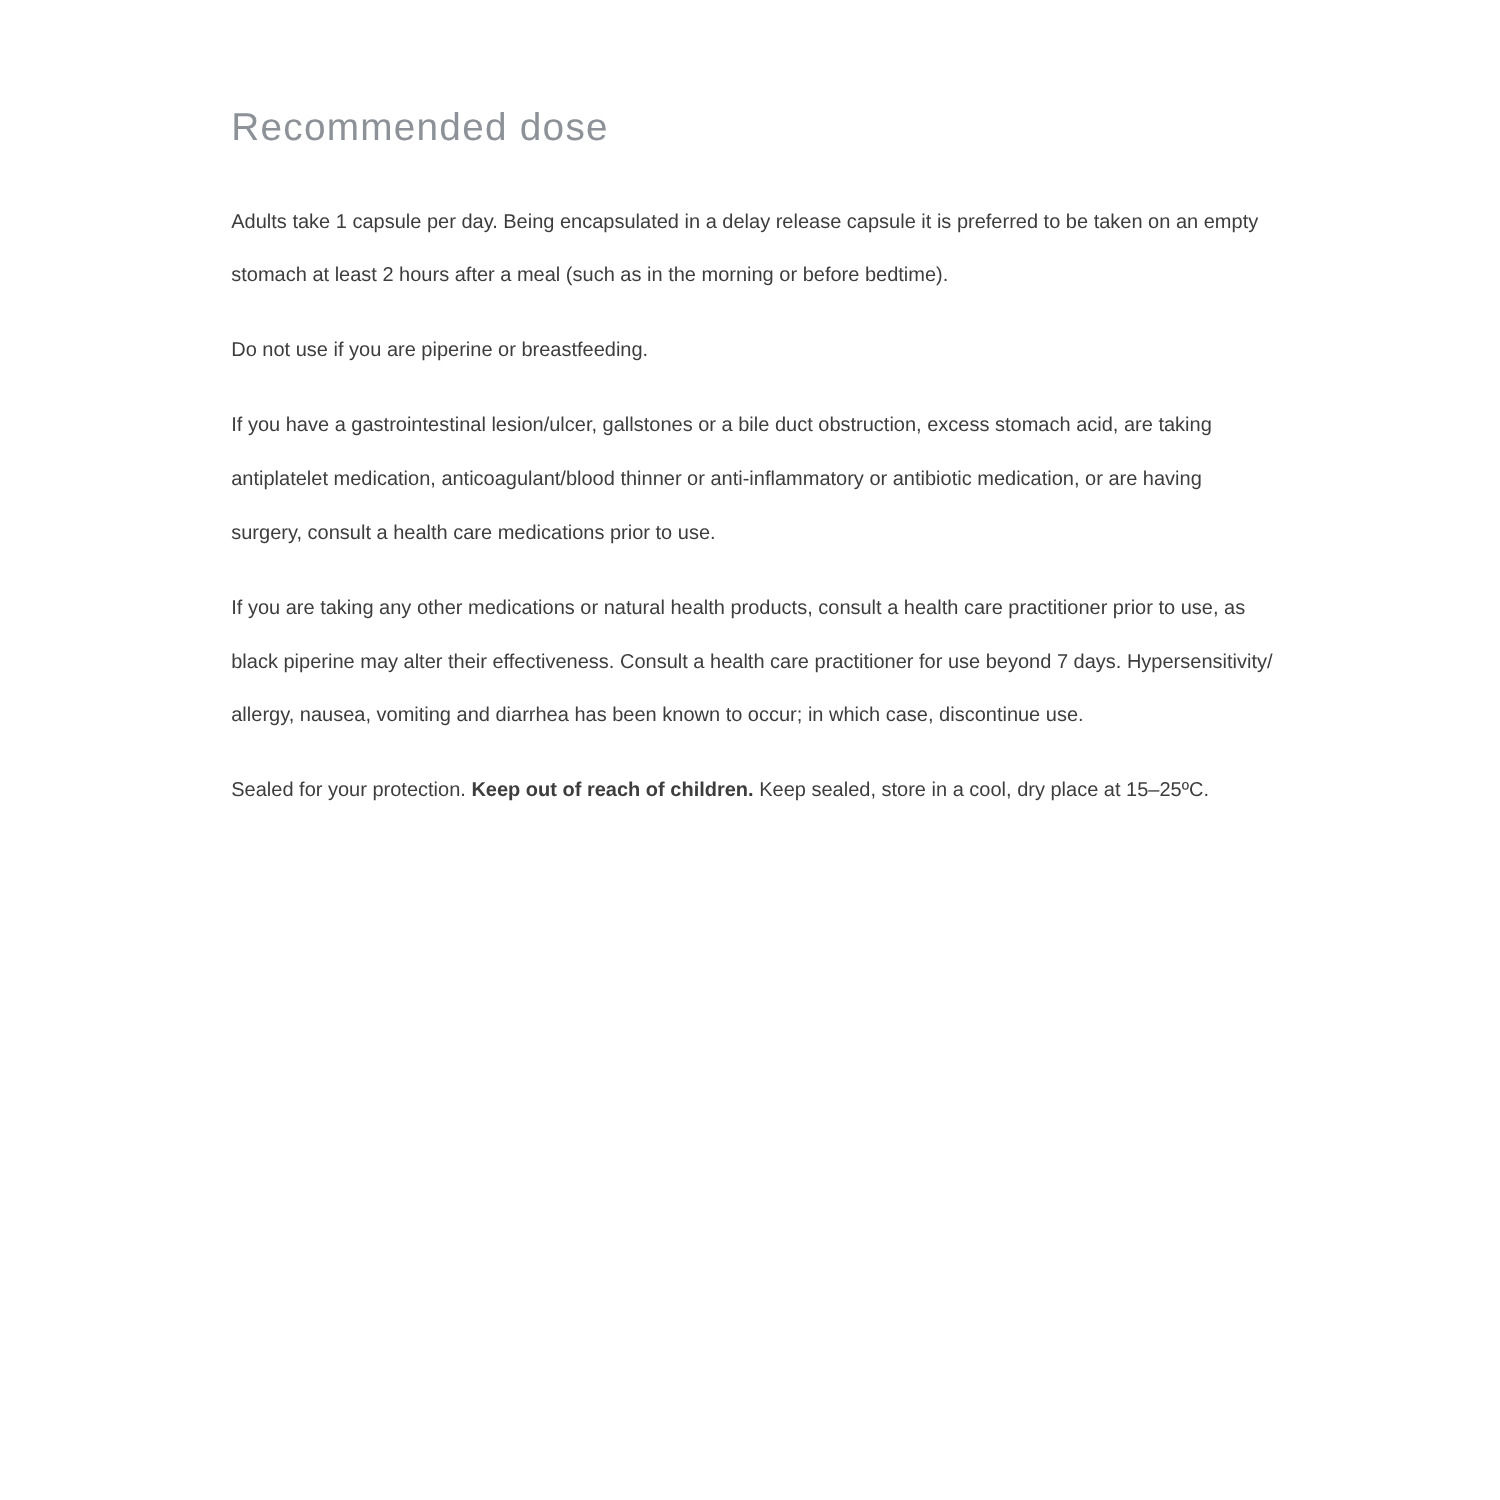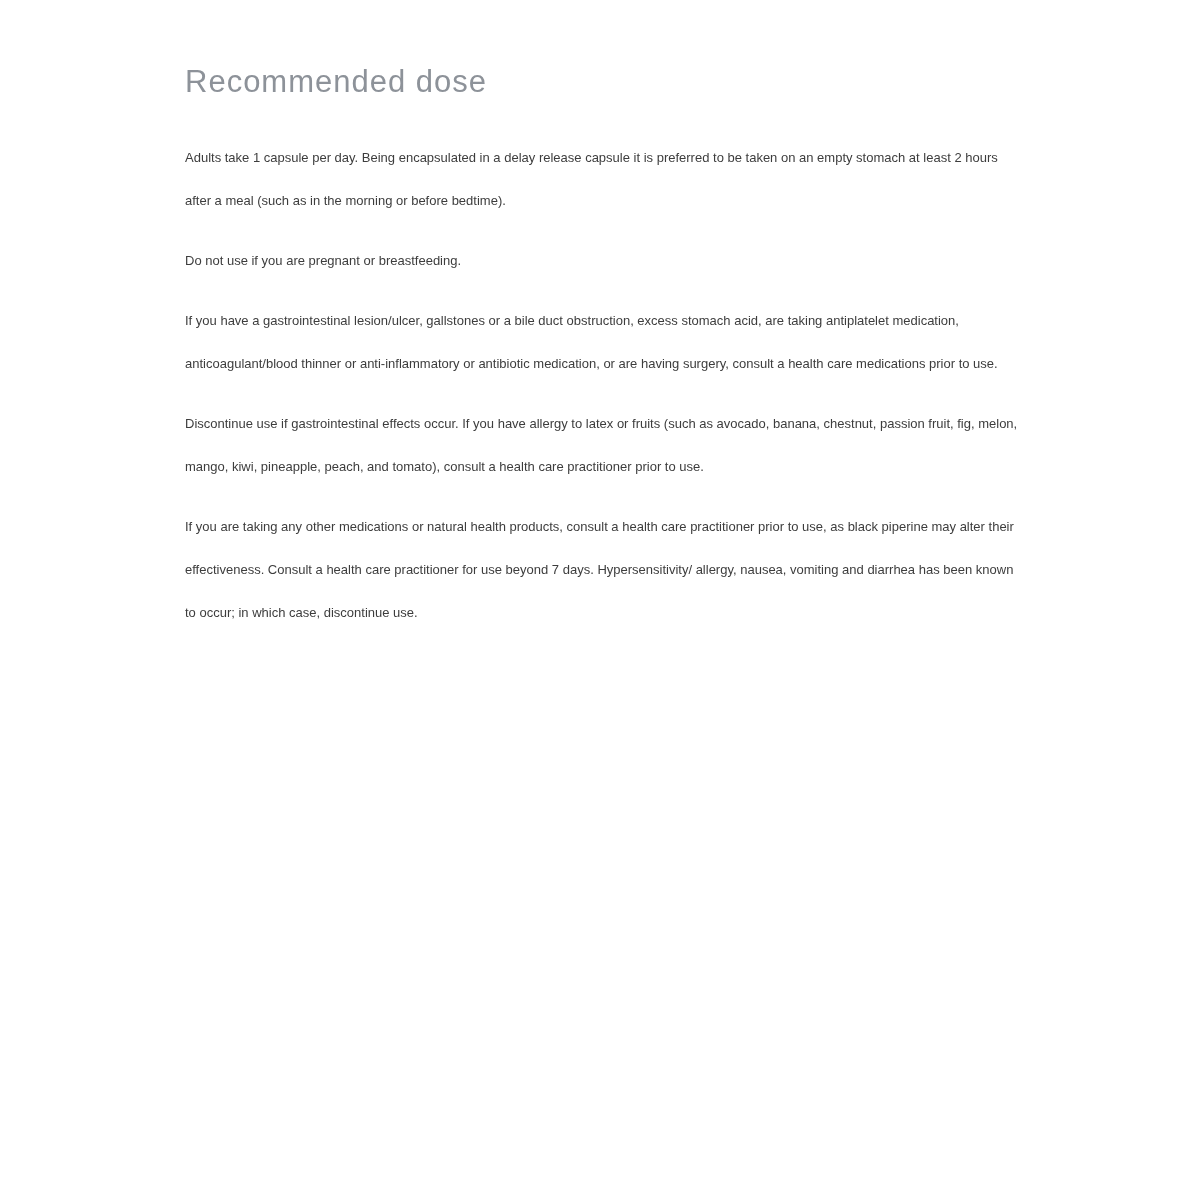--- a/index.html
+++ b/index.html
@@ -9,56 +9,58 @@
   }
   body {
     width: 1200px;
     height: 1200px;
     overflow: hidden;
     font-family: "Liberation Sans", sans-serif;
   }
   .doc {
     width: 835px;
     margin-left: 185px;
-    padding-top: 64px;
+    padding-top: 84px;
   }
   .section-heading {
     font-size: 31px;
     line-height: 36px;
     font-weight: 400;
     letter-spacing: 1px;
     color: var(--heading-color, #8d9299);
     margin: 32px 0 36px 0;
   }
   .section-heading.first {
     margin-top: 0;
   }
   p.body-para {
-    font-size: 13px;
+    font-size: 16px;
     line-height: 43px;
     color: var(--text-color, #3d3d3d);
     margin: 0 0 17px 0;
   }
   .bold-inline {
     font-weight: 700;
   }
 </style>
 </head>
 <body style="background: rgb(255, 255, 255);">
 
 <div class="doc">
 
   <h2 class="section-heading first">Recommended dose</h2>
 
   <p class="body-para">Adults take 1 capsule per day. Being encapsulated in a delay release capsule it is preferred to be taken on an empty stomach at least 2 hours after a meal (such as in the morning or before bedtime).</p>
 
 
 
-  <p class="body-para">Do not use if you are pregnant or breastfeeding.</p>
+  <p class="body-para">Do not use if you are piperine or breastfeeding.</p>
 
   <p class="body-para">If you have a gastrointestinal lesion/ulcer, gallstones or a bile duct obstruction, excess stomach acid, are taking antiplatelet medication, anticoagulant/blood thinner or anti-inflammatory or antibiotic medication, or are having surgery, consult a health care medications prior to use.</p>
 
-  <p class="body-para">Discontinue use if gastrointestinal effects occur. If you have allergy to latex or fruits (such as avocado, banana, chestnut, passion fruit, fig, melon, mango, kiwi, pineapple, peach, and tomato), consult a health care practitioner prior to use.</p>
 
   <p class="body-para">If you are taking any other medications or natural health products, consult a health care practitioner prior to use, as black piperine may alter their effectiveness. Consult a health care practitioner for use beyond 7 days. Hypersensitivity/ allergy, nausea, vomiting and diarrhea has been known to occur; in which case, discontinue use.</p>
 
+  <p class="body-para">
+    <span>Sealed for your protection. </span><span class="bold-inline">Keep out of reach of children.</span><span> Keep sealed, store in a cool, dry place at 15–25ºC.</span>
+  </p>
 
 </div>
 
 </body></html>

